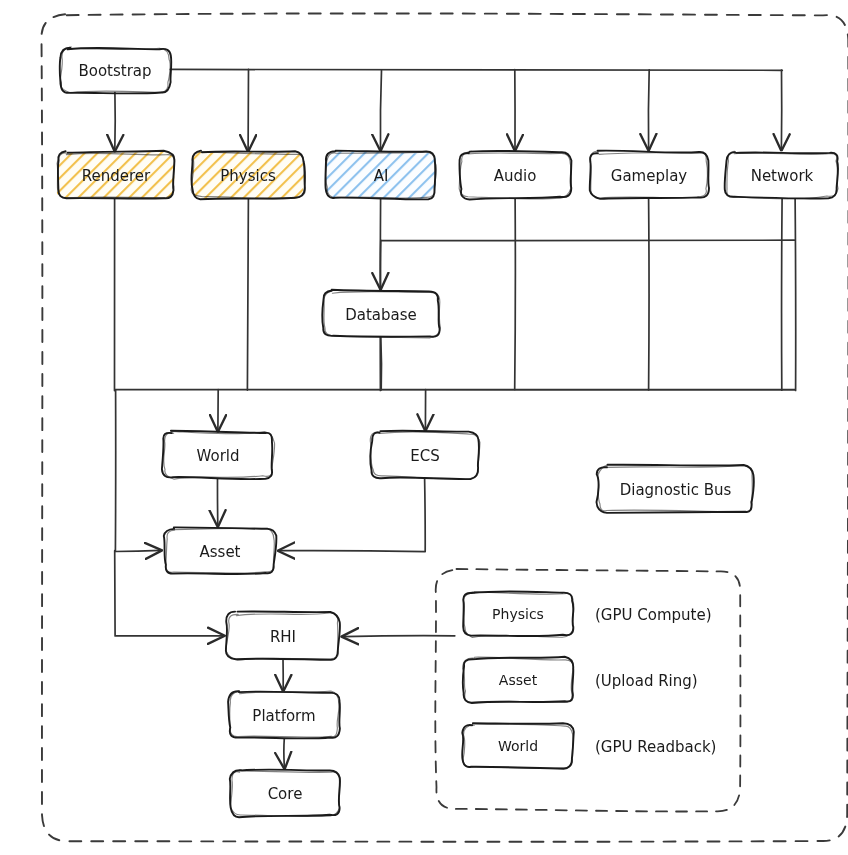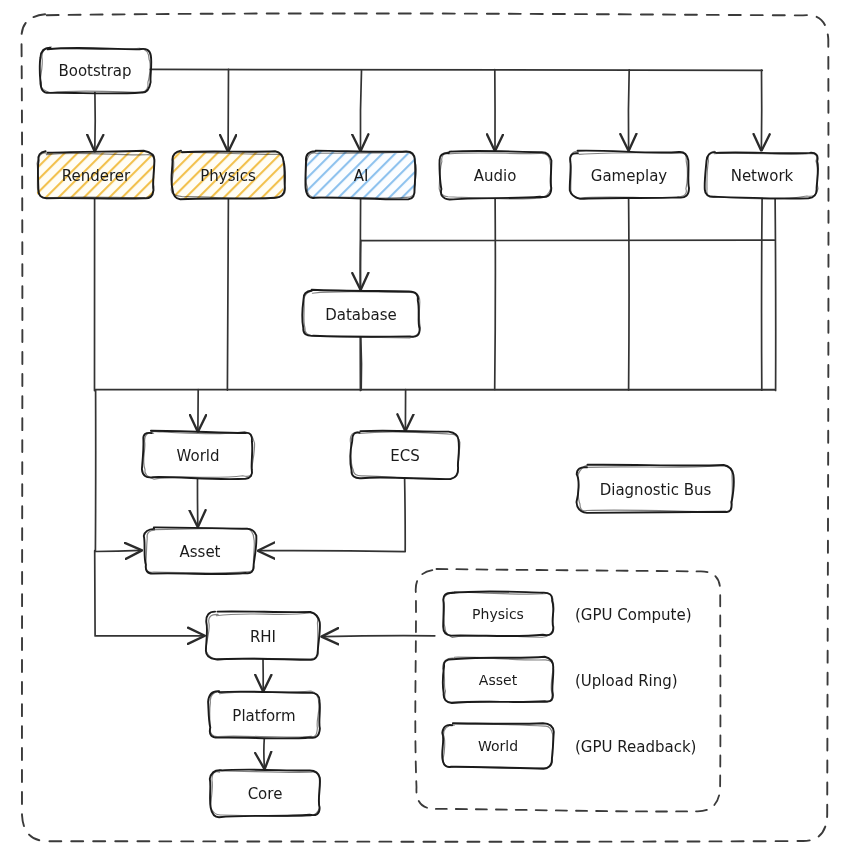--- a/index.html
+++ b/index.html
@@ -1,18 +1,18 @@
 <!DOCTYPE html>
 <html><head>
 <meta charset="utf-8">
 <style>
   html,body{margin:0;padding:0;background:#ffffff;}
   body{width:848px;height:855px;overflow:hidden;
        font-family:"DejaVu Sans","Liberation Sans",sans-serif;}
-  #stage{position:relative;width:680px;height:855px;}
+  #stage{position:relative;width:680px;height:855px;margin-left:20px;}
   #stage svg{position:absolute;left:0;top:0;}
   .nlabel{font-family:"DejaVu Sans","Liberation Sans",sans-serif;
           font-size:15px;fill:#1b1b1b;text-anchor:middle;dominant-baseline:middle;}
   .nlabel.small{font-size:14px;}
   .annot{font-family:"DejaVu Sans","Liberation Sans",sans-serif;
          font-size:15px;fill:#1b1b1b;text-anchor:start;dominant-baseline:middle;}
 </style>
 </head>
 <body>
 

